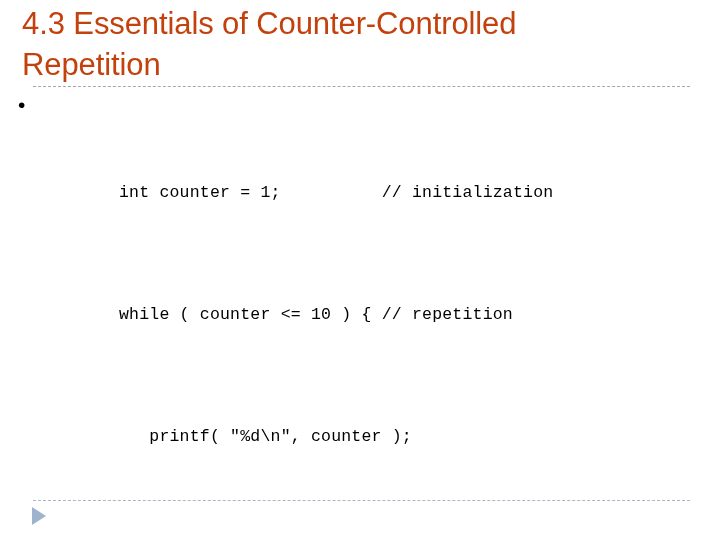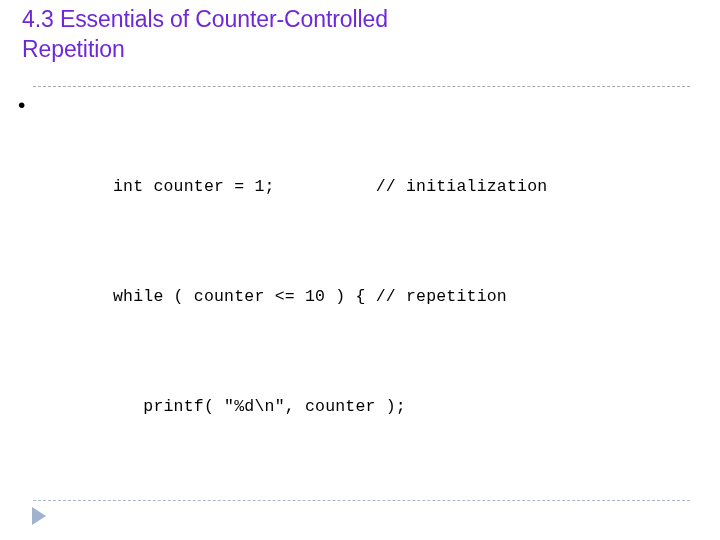--- a/index.html
+++ b/index.html
@@ -22,23 +22,23 @@
     box-sizing: border-box;
   }
 
   
   .slide-title {
     position: absolute;
     left: 22px;
     top: 4px;
     width: 670px;
     font-family: "Liberation Sans", sans-serif;
-    font-size: 23px;
+    font-size: 31px;
     line-height: 1.32;
-    color: #6d28d9;
+    color: #c2410c;
     letter-spacing: -0.1px;
     white-space: pre-line;
   }
 
   
   .rule {
     position: absolute;
     left: 33px;
     width: 657px;
     height: 0;
@@ -79,21 +79,21 @@
   .code-block {
     margin: 0;
     padding: 0 0 0 103px;
     font-family: "Liberation Mono", "DejaVu Sans Mono", monospace;
     font-size: 16.5px;
     line-height: 30px;
     color: #000000;
     white-space: pre;
     letter-spacing: 0.2px;
   }
-  .code-line { margin: 10px; white-space: pre; }
+  .code-line { margin: 16px; white-space: pre; }
 
   .spacer-8 { height: 8px; }
 
   
   .nav-triangle {
     position: absolute;
     left: 32px;
     top: 507px;
     width: 0;
     height: 0;

